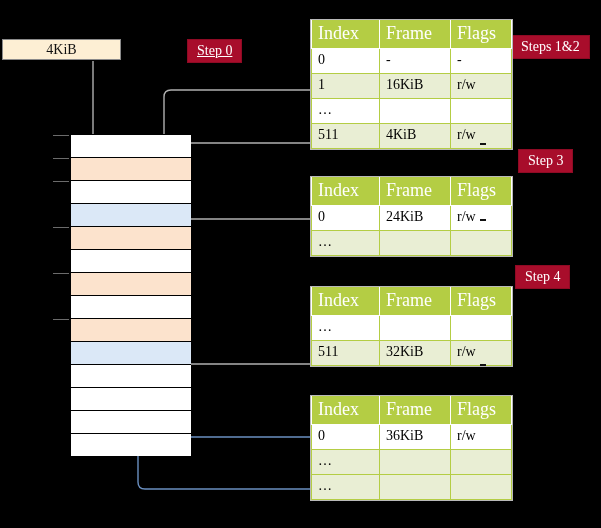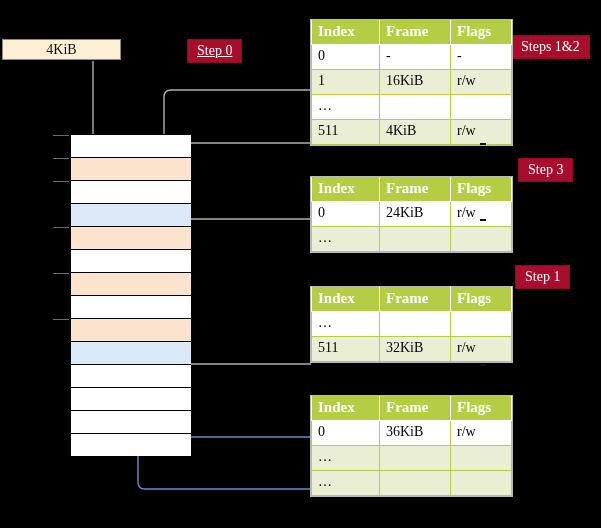--- a/index.html
+++ b/index.html
@@ -86,26 +86,26 @@
     position: absolute;
     border-collapse: collapse;
     background: #ffffff;
     font-family: "Liberation Serif", serif;
     font-size: 14px;
     box-shadow: 0 0 0 1px #b9b9b9;
   }
   table.pt th {
     background: #b4cd44;
     color: #ffffff;
-    font-weight: bold;
+    font-weight: normal;
     text-align: left;
     padding: 3px 6px 4px 6px;
     border: 1px solid #ffffff;
     border-top: none;
-    font-size: 15px;
+    font-size: 18px;
     white-space: nowrap;
   }
   table.pt td {
     border: 1px solid #b4cd44;
     padding: 3px 6px 4px 6px;
     color: #000000;
     height: 17px;
     white-space: nowrap;
     vertical-align: top;
   }
@@ -174,26 +174,26 @@
   </div>
 
   <div class="badge" style="left:188px; top:40px;text-decoration:underline;">
     <span>Step 0</span>
   </div>
 
   <div class="badge" style="left:512px; top:36px;">
     <span>Steps 1&amp;2</span>
   </div>
 
-  <div class="badge" style="left:519px; top:159px;">
+  <div class="badge" style="left:519px; top:150px;">
     <span>Step 3</span>
   </div>
 
   <div class="badge" style="left:516px; top:266px;">
-    <span>Step 1</span>
+    <span>Step 4</span>
   </div>
 
   <div class="memcol">
     <div class="memrow" style="top:0px;">
       <div class="memtick" style="top:0px;"></div>
     </div>
     <div class="memrow orange" style="top:23px;">
       <div class="memtick" style="top:0px;"></div>
     </div>
     <div class="memrow" style="top:46px;">

